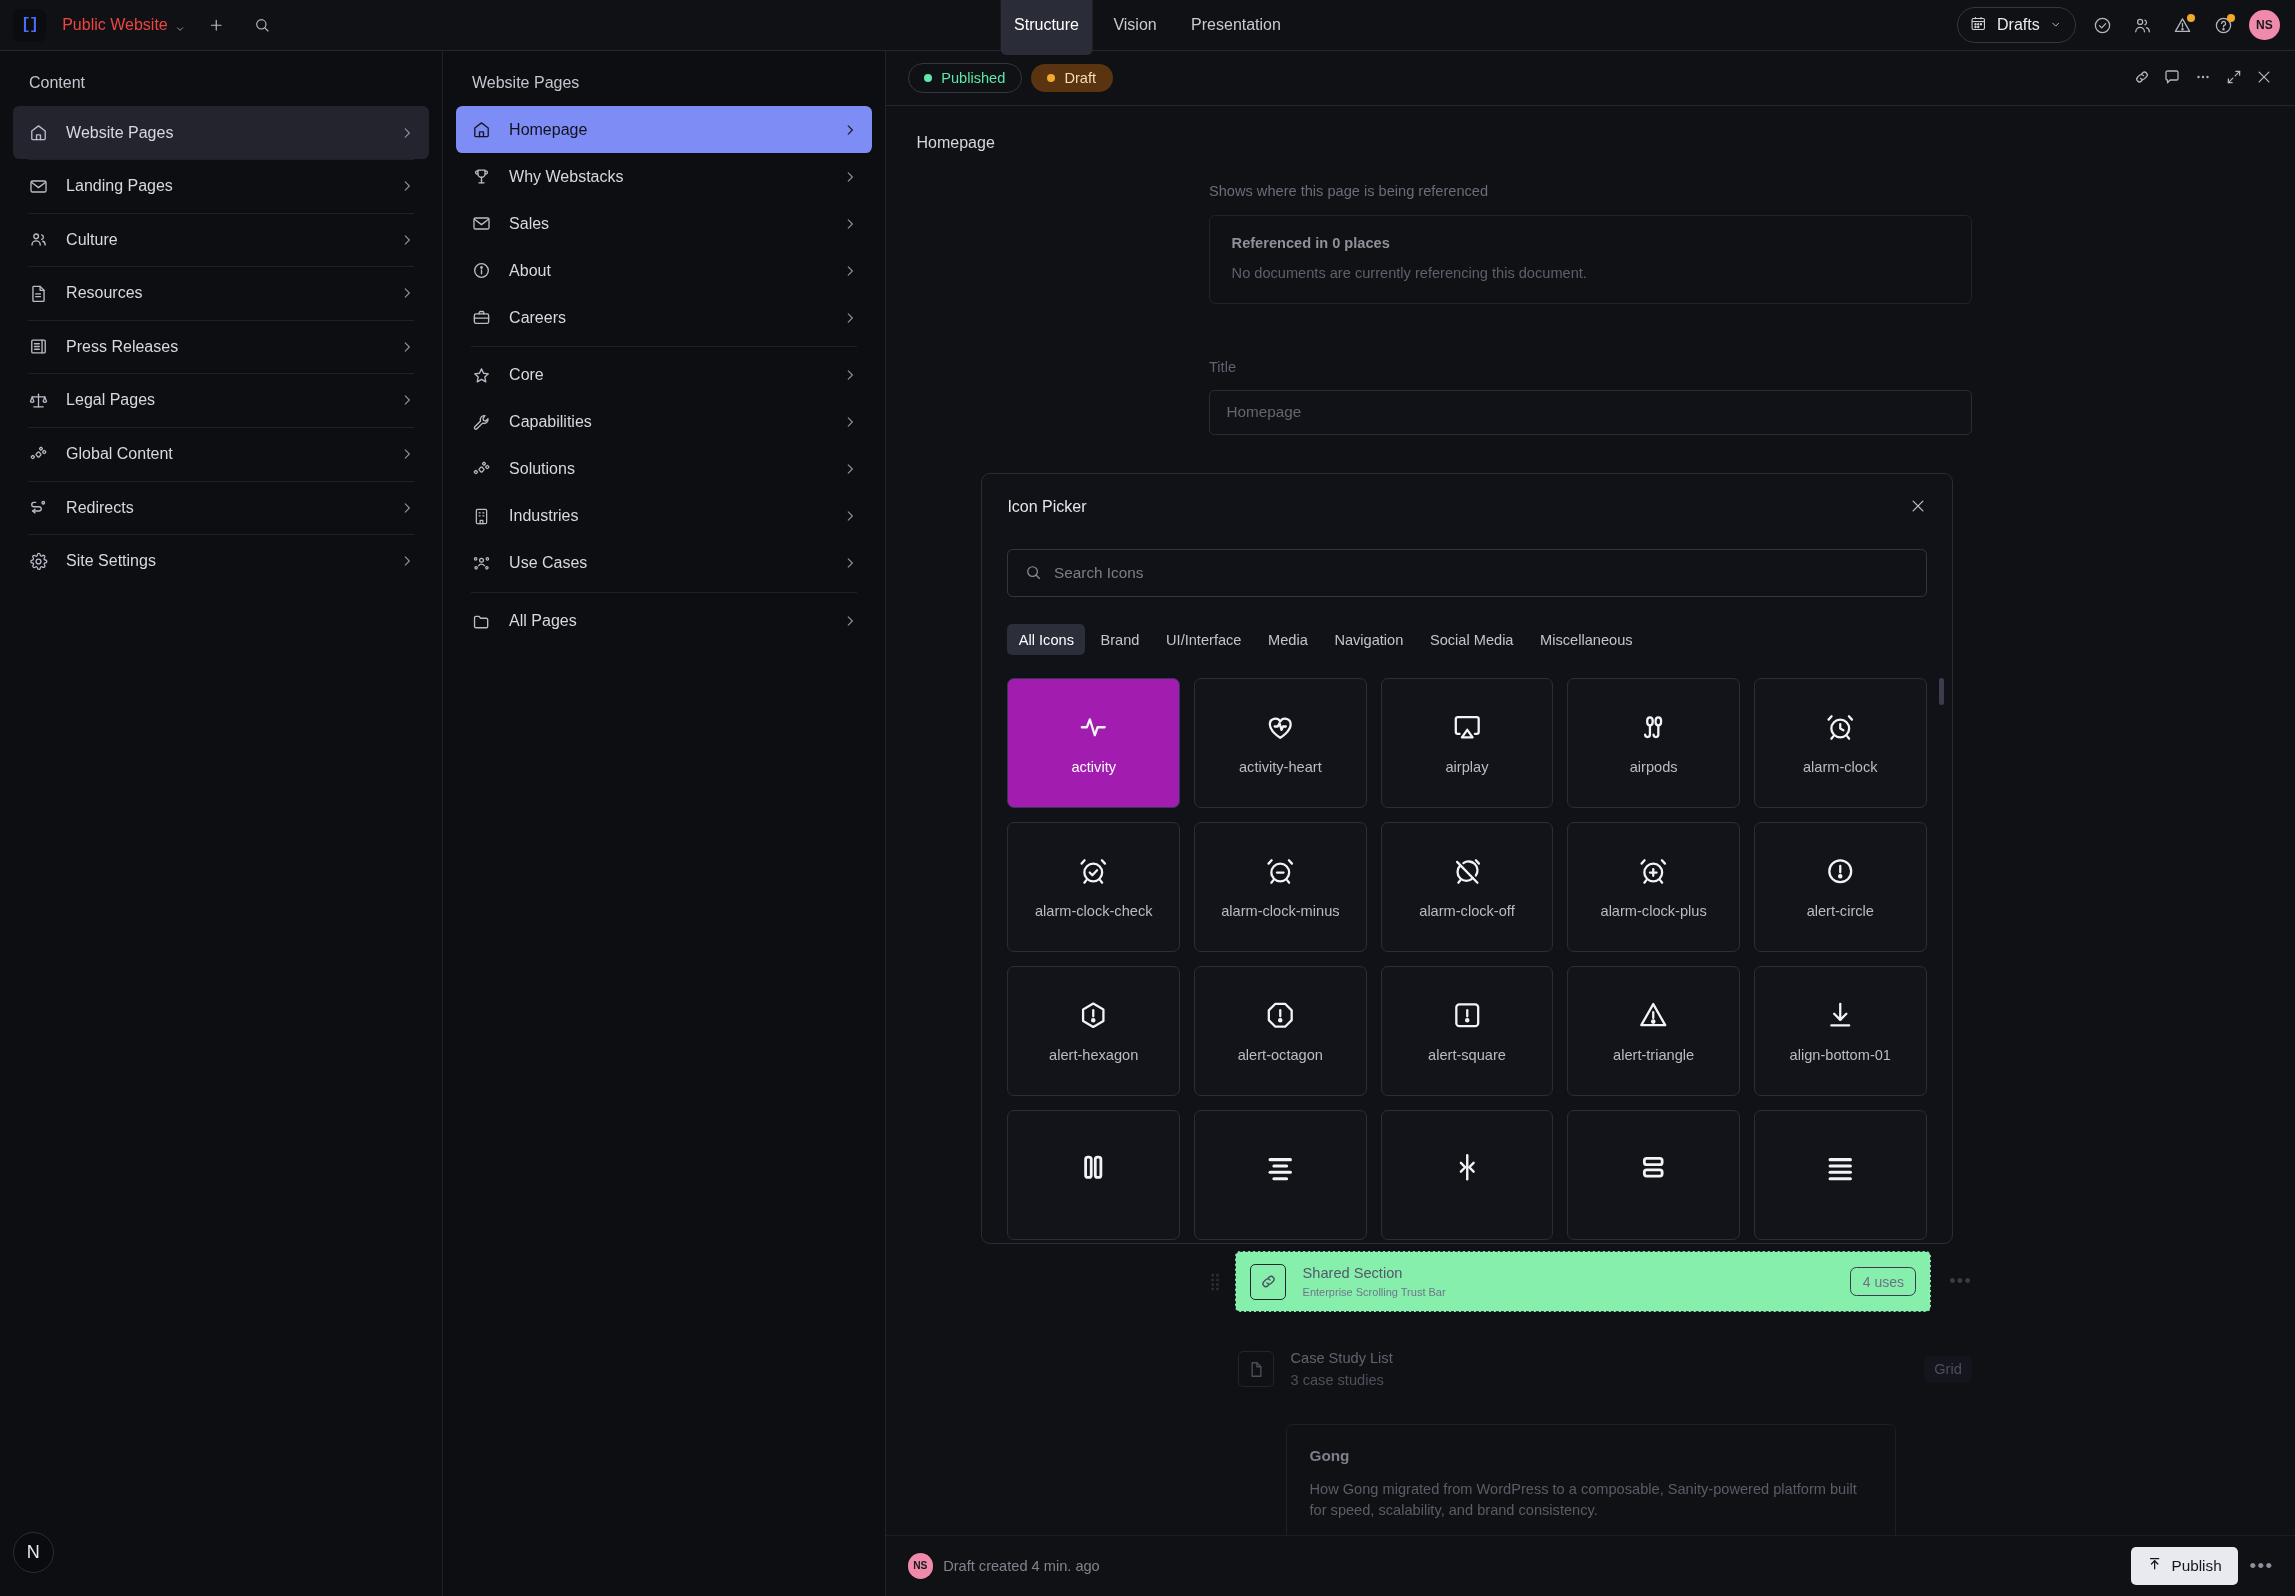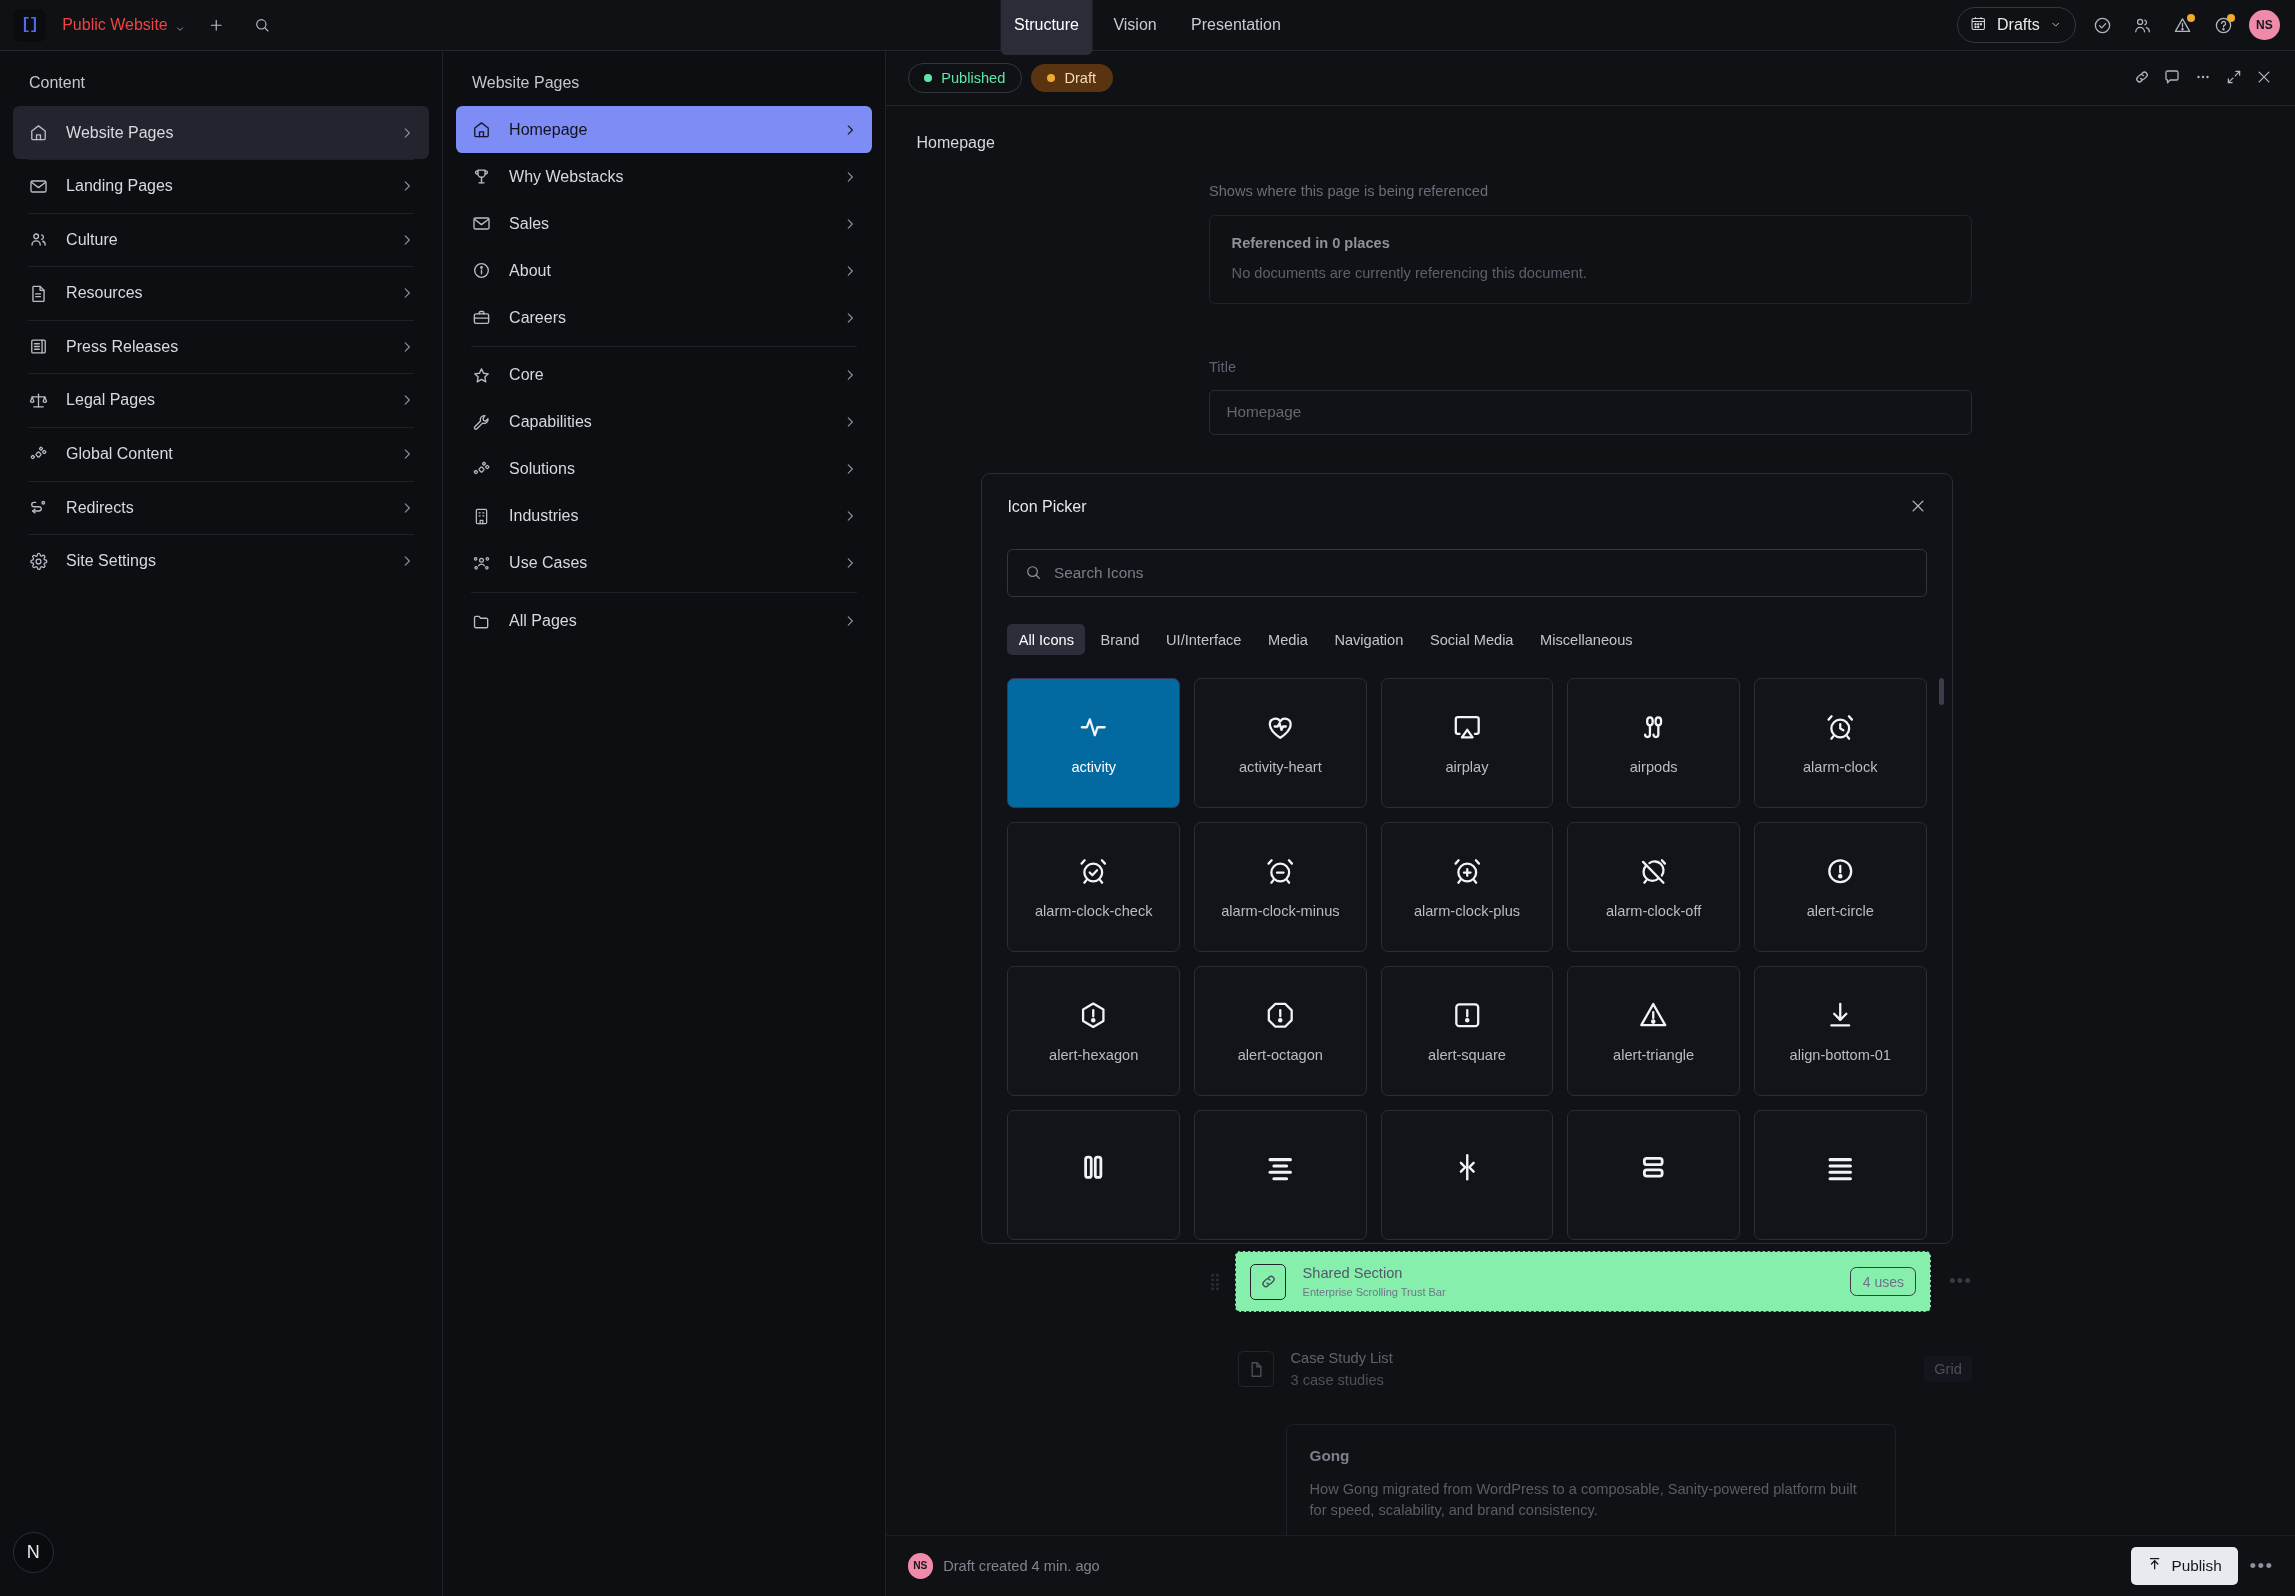--- a/index.html
+++ b/index.html
@@ -236,21 +236,21 @@
   .cat.active { background: #2c2e3a; color: #fff; }
   .grid-wrap { flex: 1; position: relative; padding: 23px 25.4px 0 25.4px; overflow: hidden; }
   .icon-grid {
     display: grid; grid-template-columns: repeat(5, 1fr); gap: 14px 14px;
   }
   .icon-tile {
     height: 130px; border: 0.6px solid #2b2d38; border-radius: 7px;
     display: flex; flex-direction: column; align-items: center; justify-content: center;
     gap: 16.5px; background: #13141a;
   }
-  .icon-tile.sel { background: #0369a1; border-color: #343757; }
+  .icon-tile.sel { background: #a21caf; border-color: #343757; }
   .icon-tile .glyph { color: #f2f3f6; display:flex; }
   .icon-tile .nm { font-size: 14.6px; color: #b9bcc6; }
   .icon-tile.sel .nm { color: #fff; }
   .scrollthumb {
     position: absolute; right: 7.6px; top: 23px; width: 5.1px; height: 27px;
     background: #3a3d4b; border-radius: 2.5px;
   }
 </style>
 </head>
 <body>
@@ -917,46 +917,46 @@
                 <line x1="18.8" y1="3.4" x2="21.2" y2="6"></line>
                 <line x1="6.6" y1="19" x2="5" y2="21"></line>
                 <line x1="17.4" y1="19" x2="19" y2="21"></line>
               </svg>
             </span>
           <span class="nm">alarm-clock-minus</span>
         </div>
         <div class="icon-tile">
           <span class="glyph">
               <svg width="30.5" height="30.5" viewBox="0 0 24 24" fill="none" stroke="currentColor" stroke-width="1.8" stroke-linecap="round" stroke-linejoin="round">
+                <path d="M6.4 7.6a7 7 0 0 0 9.9 9.9"></path>
+                <path d="M18.8 15.3A7 7 0 0 0 9 5.6"></path>
+                <line x1="4" y1="4.6" x2="20" y2="21"></line>
+                <line x1="18.8" y1="3.4" x2="21.2" y2="6"></line>
+                <line x1="6.6" y1="19" x2="5" y2="21"></line>
+              </svg>
+            </span>
+          <span class="nm">alarm-clock-off</span>
+        </div>
+        <div class="icon-tile">
+          <span class="glyph">
+              <svg width="30.5" height="30.5" viewBox="0 0 24 24" fill="none" stroke="currentColor" stroke-width="1.8" stroke-linecap="round" stroke-linejoin="round">
                 <circle cx="12" cy="13" r="7"></circle>
                 <line x1="9.4" y1="13" x2="14.6" y2="13"></line>
                 <line x1="12" y1="10.4" x2="12" y2="15.6"></line>
                 <line x1="5.2" y1="3.4" x2="2.8" y2="6"></line>
                 <line x1="18.8" y1="3.4" x2="21.2" y2="6"></line>
                 <line x1="6.6" y1="19" x2="5" y2="21"></line>
                 <line x1="17.4" y1="19" x2="19" y2="21"></line>
               </svg>
             </span>
           <span class="nm">alarm-clock-plus</span>
         </div>
         <div class="icon-tile">
           <span class="glyph">
               <svg width="30.5" height="30.5" viewBox="0 0 24 24" fill="none" stroke="currentColor" stroke-width="1.8" stroke-linecap="round" stroke-linejoin="round">
-                <path d="M6.4 7.6a7 7 0 0 0 9.9 9.9"></path>
-                <path d="M18.8 15.3A7 7 0 0 0 9 5.6"></path>
-                <line x1="4" y1="4.6" x2="20" y2="21"></line>
-                <line x1="18.8" y1="3.4" x2="21.2" y2="6"></line>
-                <line x1="6.6" y1="19" x2="5" y2="21"></line>
-              </svg>
-            </span>
-          <span class="nm">alarm-clock-off</span>
-        </div>
-        <div class="icon-tile">
-          <span class="glyph">
-              <svg width="30.5" height="30.5" viewBox="0 0 24 24" fill="none" stroke="currentColor" stroke-width="1.8" stroke-linecap="round" stroke-linejoin="round">
                 <circle cx="12" cy="12" r="8.6"></circle>
                 <line x1="12" y1="7.8" x2="12" y2="12.8"></line>
                 <circle cx="12" cy="16" r=".9" fill="currentColor"></circle>
               </svg>
             </span>
           <span class="nm">alert-circle</span>
         </div>
 
         <div class="icon-tile">
           <span class="glyph">

